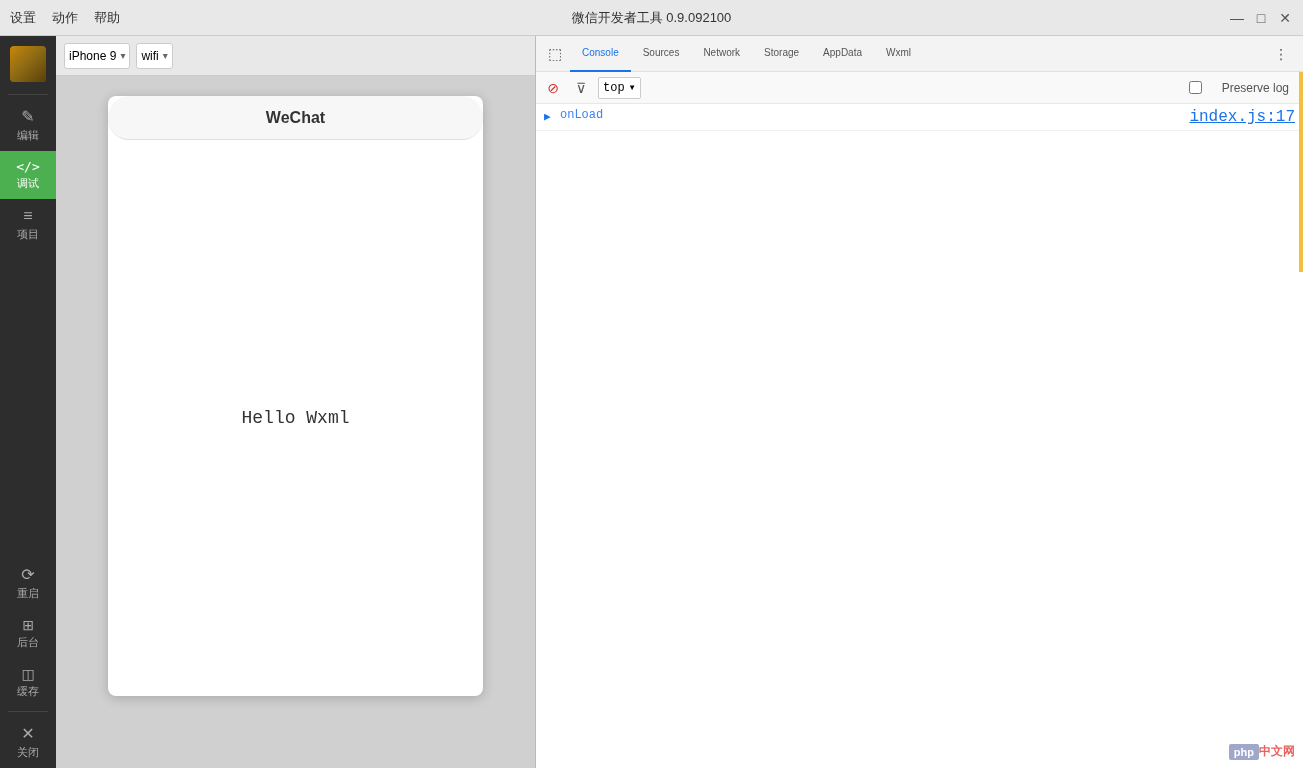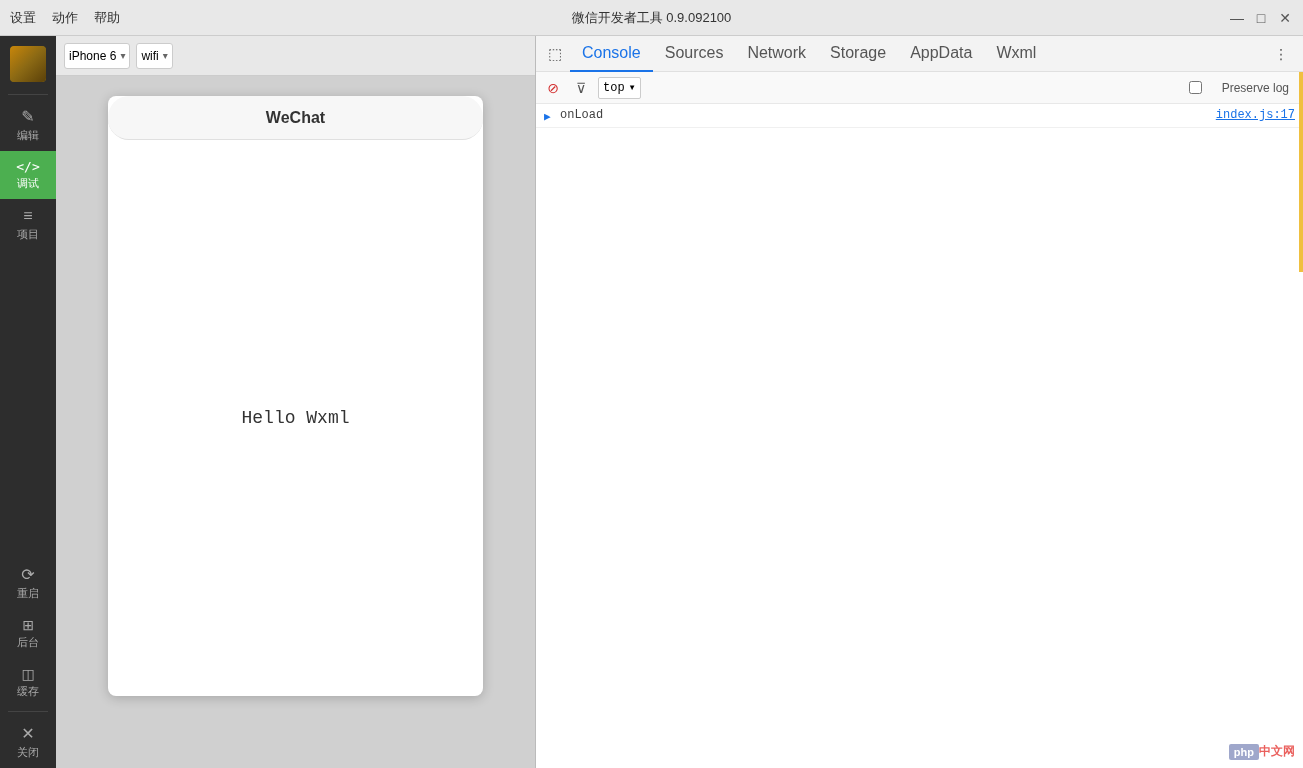--- a/index.html
+++ b/index.html
@@ -217,21 +217,21 @@
       display: flex;
       align-items: center;
       padding: 0 8px;
       gap: 0;
     }
     .dev-tab {
       padding: 0 12px;
       height: 36px;
       display: flex;
       align-items: center;
-      font-size: 16px;
+      font-size: 10px;
       color: #555;
       cursor: pointer;
       border-bottom: 2px solid transparent;
     }
     .dev-tab.active {
       color: #1a73e8;
       border-bottom: 2px solid #1a73e8;
     }
     .dev-tab-spacer {
       flex: 1;
@@ -316,26 +316,26 @@
       color: #1a73e8;
       margin-right: 4px;
       font-size: 11px;
       cursor: pointer;
       width: 12px;
       flex-shrink: 0;
       margin-top: 2px;
     }
     .console-text {
       flex: 1;
-      color: #404040;
+      color: #3b82f6;
       word-break: break-all;
     }
     .console-source {
       color: #1a73e8;
-      font-size: 12px;
+      font-size: 16px;
       text-decoration: underline;
       cursor: pointer;
       white-space: nowrap;
       margin-left: 8px;
     }
 
     
     #right-accent {
       position: absolute;
       right: 0;
@@ -426,21 +426,21 @@
     <div class="sidebar-item">
       <span class="icon">✕</span>
       <span class="label">关闭</span>
     </div>
   </div>
 
   <div id="preview-area">
 
     <div id="toolbar">
       <div class="toolbar-select">
-        <span>iPhone 6</span>
+        <span>iPhone 9</span>
         <span class="arrow">▾</span>
       </div>
       <div class="toolbar-select">
         <span>wifi</span>
         <span class="arrow">▾</span>
       </div>
     </div>
 
     <div id="phone-container">
       <div id="phone-frame">

